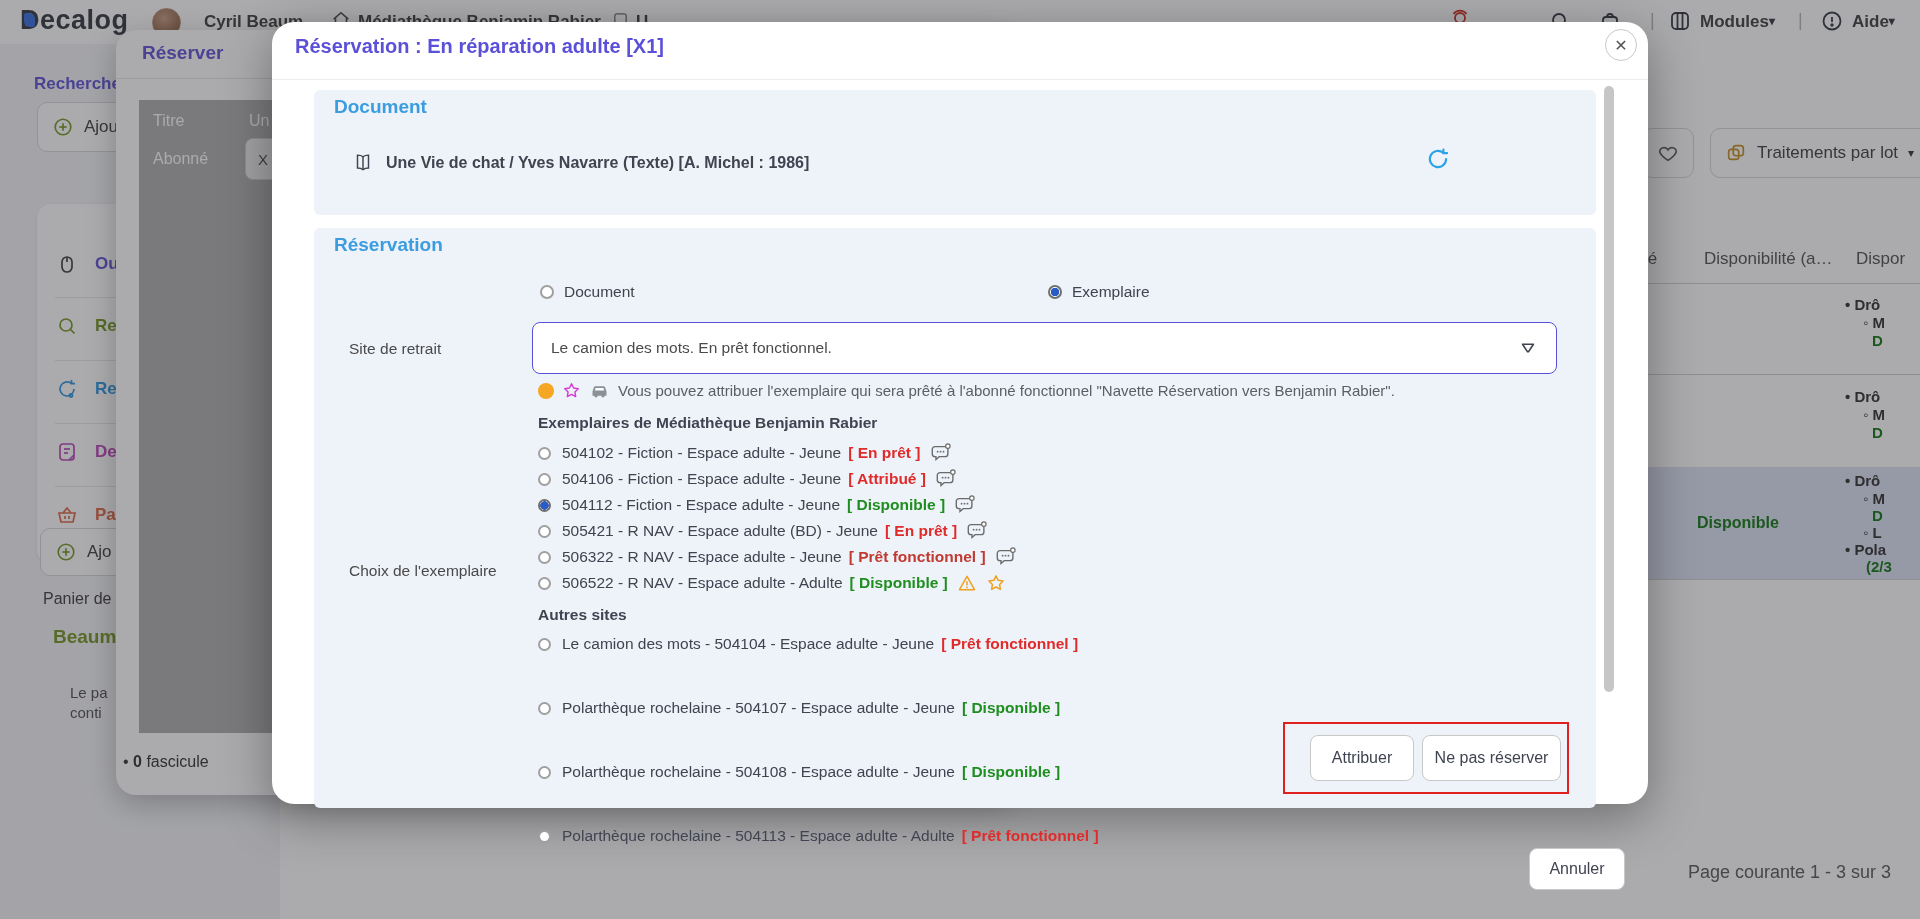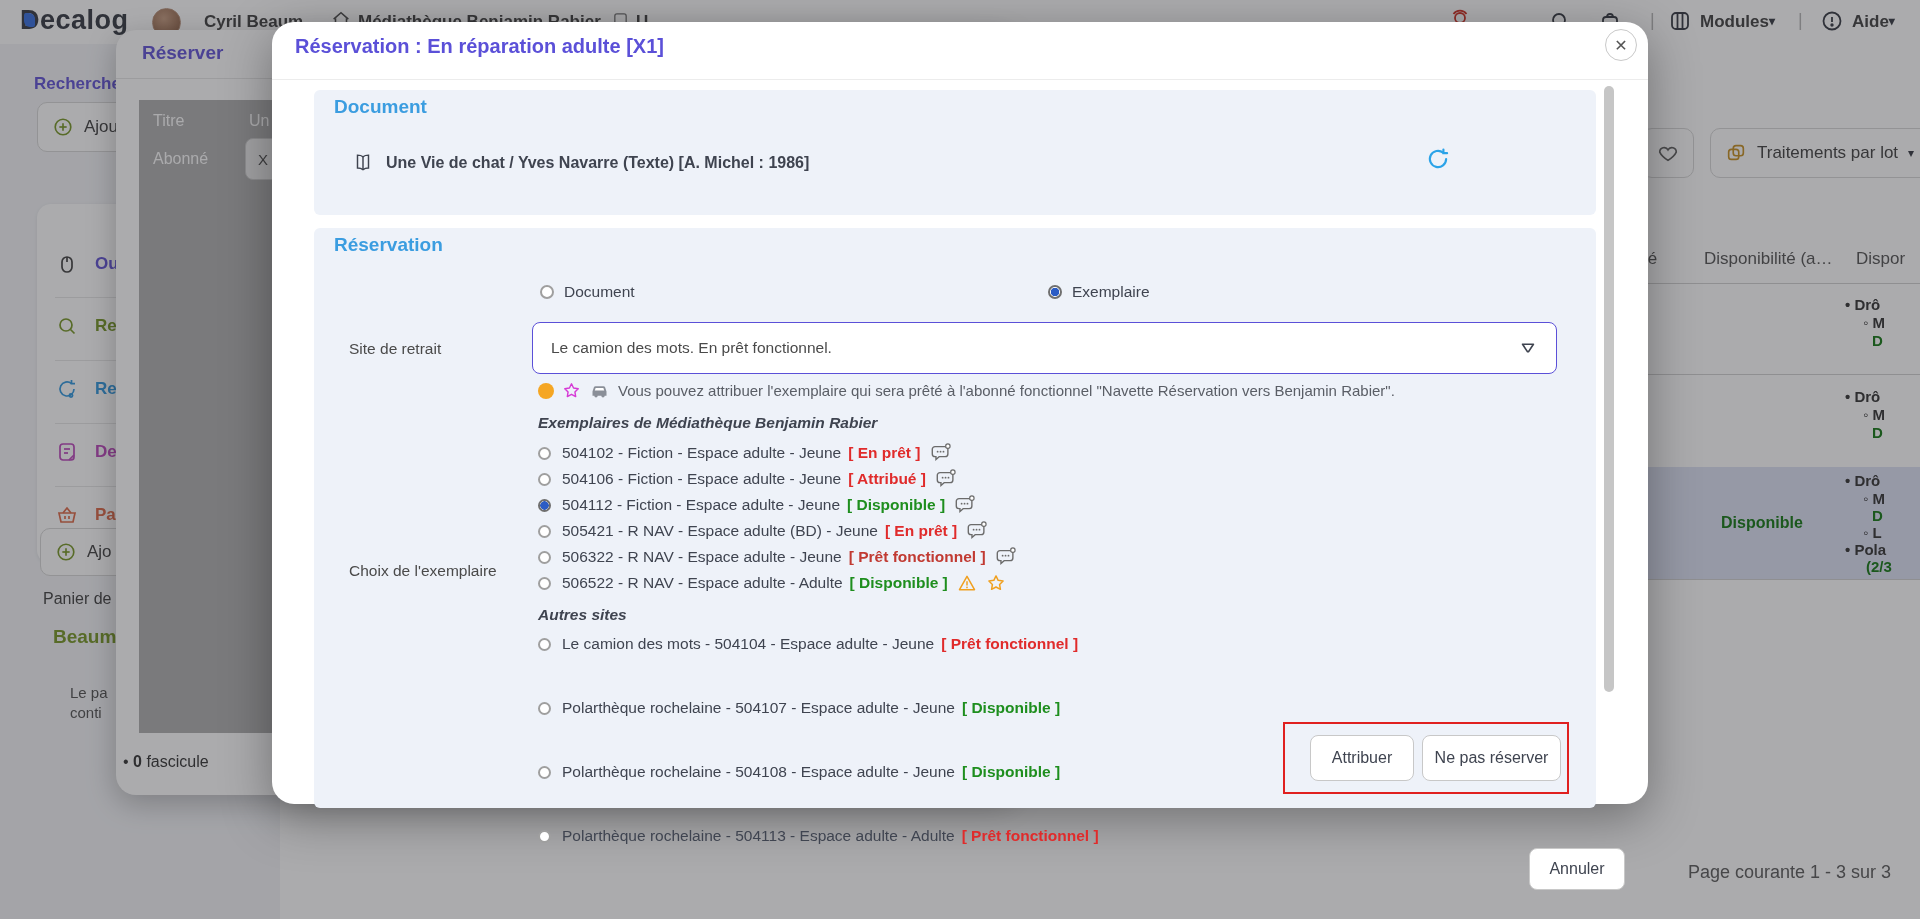--- a/index.html
+++ b/index.html
@@ -39,21 +39,21 @@
            display:flex;align-items:center;padding-left:12px;font-size:15px;color:#555;}
   .d2-fasc{position:absolute;left:7px;top:723px;font-size:16px;color:#3d3d3d;}
 
   
   .bg-right{position:absolute;left:1620px;top:44px;width:300px;height:875px;background:#fff;z-index:1;}
   .tbl-head{position:absolute;top:205px;font-size:17px;color:#5c5c5c;white-space:nowrap;}
   .tbl-line{position:absolute;left:10px;width:290px;height:1px;background:#d4d4d4;}
   .tbl-hl{position:absolute;left:10px;top:423px;width:290px;height:112px;background:#dfe3f5;}
   .bul{position:absolute;font-size:15px;font-weight:700;color:#3d3d3d;white-space:nowrap;}
   .bul.green{color:#1e7e1e;}
-  .badge-green{position:absolute;font-size:16px;font-weight:700;color:#1e7e1e;white-space:nowrap;margin-left:24px;}
+  .badge-green{position:absolute;font-size:16px;font-weight:700;color:#1e7e1e;white-space:nowrap;}
   .page-info{position:absolute;left:68px;top:818px;font-size:18px;color:#636363;white-space:nowrap;}
 
   
   .overlay{position:absolute;inset:0;background:rgba(22,22,28,.36);z-index:3;}
 
   
   .modal{position:absolute;left:272px;top:22px;width:1376px;height:782px;background:#fff;border-radius:22px;z-index:4;
          box-shadow:0 14px 50px rgba(0,0,0,.35);}
   .modal-title{position:absolute;left:23px;top:13px;font-size:20px;font-weight:700;color:#5b50d8;white-space:nowrap;}
   .modal-close{position:absolute;left:1333px;top:7px;width:30px;height:30px;border-radius:50%;border:1.5px solid #c9c9c9;
@@ -66,21 +66,21 @@
   .spinner{position:absolute;left:1153px;top:124px;}
   .radio{width:14px;height:14px;border:2px solid #9f9f9f;border-radius:50%;background:#fff;flex:0 0 auto;display:inline-block;box-sizing:border-box;}
   .radio.sel{border-color:#6f6f6f;background:radial-gradient(circle,#2b5cc5 0 4px,#fff 4.5px);}
   .top-radio{position:absolute;display:flex;align-items:center;gap:10px;font-size:15.5px;color:#3f4450;}
   .fld-label{position:absolute;font-size:15.5px;color:#4a4a4a;white-space:nowrap;}
   .site-input{position:absolute;left:260px;top:300px;width:1025px;height:52px;border:1.5px solid #5b50d8;border-radius:8px;background:#fff;
               box-sizing:border-box;display:flex;align-items:center;padding:13px 18px;font-size:15.5px;color:#4a4a4a;}
   .site-input .val{flex:1;white-space:nowrap;overflow:hidden;}
   .info-row{position:absolute;left:266px;top:358px;display:flex;align-items:center;gap:8px;font-size:15px;color:#5a5e66;white-space:nowrap;}
   .dot-orange{width:16px;height:16px;border-radius:50%;background:#f5a623;}
-  .grp-h{position:absolute;left:266px;font-size:15.5px;font-weight:700;color:#3f4450;white-space:nowrap;font-style:italic;}
+  .grp-h{position:absolute;left:266px;font-size:15.5px;font-weight:700;color:#3f4450;white-space:nowrap;}
   .ex-list{position:absolute;left:266px;display:flex;flex-direction:column;}
   .ex-row{display:flex;align-items:center;gap:7px;font-size:15.5px;color:#3f4450;white-space:nowrap;}
   #ex-list .ex-row{height:26px;} #autres-list .ex-row{height:24px;}
   .ex-row .radio{width:13px;height:13px;margin-right:4px;}
   .ex-status{font-weight:700;}
   .row-icon{display:inline-flex;margin-left:2px;}
   .red-box{position:absolute;left:1011px;top:700px;width:282px;height:68px;border:2px solid #e02020;}
   .btn{position:absolute;background:#fff;border:1px solid #c8c8c8;border-radius:8px;display:flex;align-items:center;justify-content:center;
        font-size:16px;color:#3f4450;cursor:pointer;white-space:nowrap;}
 </style>

